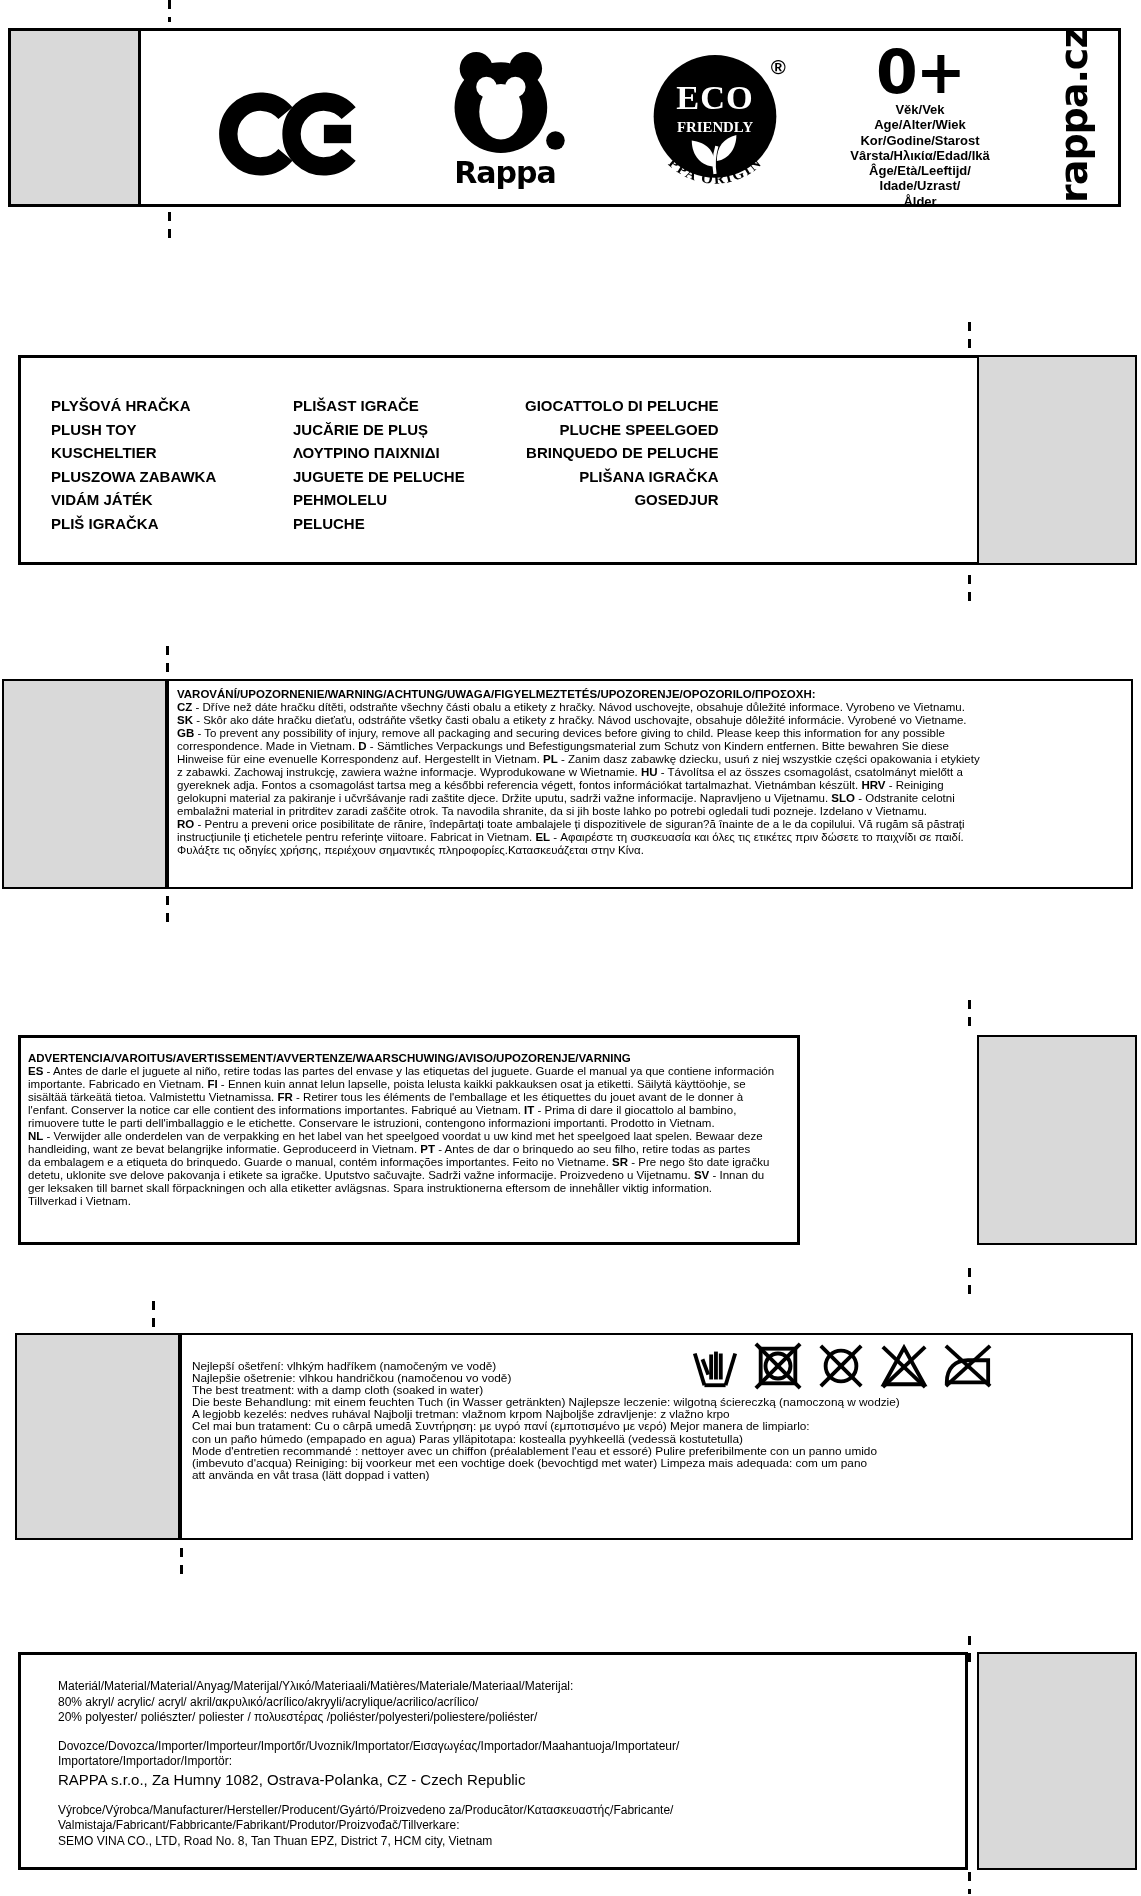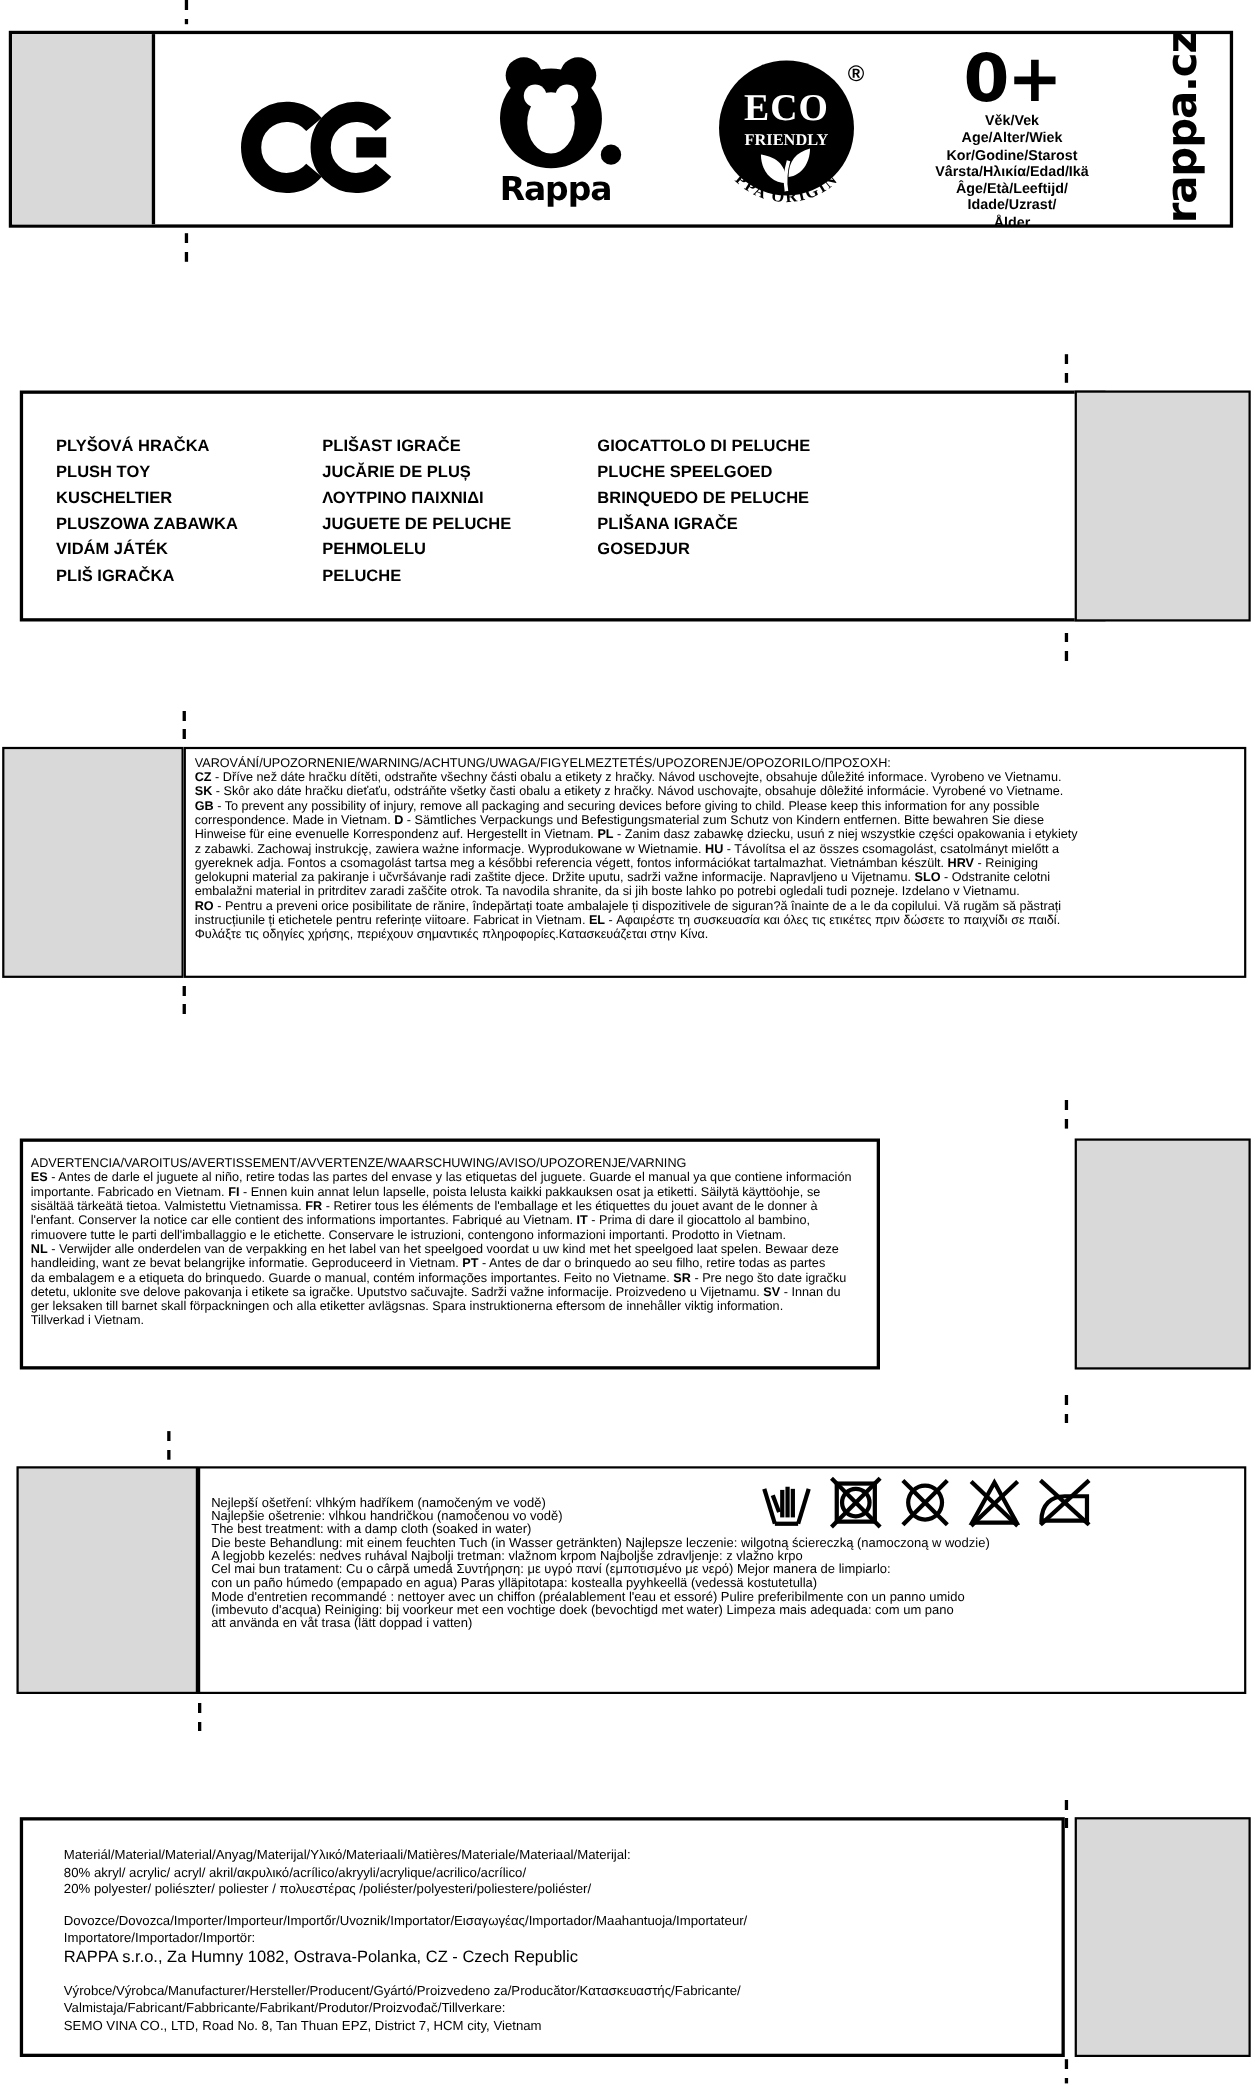--- a/index.html
+++ b/index.html
@@ -19,21 +19,21 @@
   #site-vert{left:1036px;top:28px;width:76px;height:174px;display:flex;align-items:center;justify-content:center;
              writing-mode:vertical-rl;transform:rotate(180deg);
              font-family:"DejaVu Sans",sans-serif;font-weight:bold;font-size:38px;letter-spacing:-1px;}
   #bear-label{left:432px;top:155px;width:146px;text-align:center;
               font-family:"DejaVu Sans",sans-serif;font-weight:bold;font-size:30px;letter-spacing:-1px;}
   
   .pn-col{position:absolute;top:36px;}
   .pn-row{font-size:15px;font-weight:bold;line-height:23.5px;white-space:nowrap;}
   
   .wtext{padding:7px 6px 0 8px;font-size:11.5px;line-height:13px;white-space:nowrap;}
-  .wtitle{font-weight:normal;}
+  .wtitle{font-weight:bold;}
   .tline span.b{font-weight:bold;}
   
   .caretext{padding:25px 0 0 10px;font-size:11.8px;line-height:12.1px;white-space:nowrap;}
   .care-line{white-space:nowrap;}
   #care-symbols{position:absolute;left:505px;top:6px;display:flex;gap:7px;}
   #care-symbols svg{display:block;}
   
   .fttext{padding:24px 0 0 37px;}
   .ft-b{font-size:12px;font-weight:normal;line-height:15.5px;white-space:nowrap;}
   .ft-gap{height:13px;}
@@ -117,25 +117,25 @@
       <div class="pn-row">PLIŠ IGRAČKA</div>
     </div>
   <div class="pn-col" style="left:272px;">
       <div class="pn-row">PLIŠAST IGRAČE</div>
       <div class="pn-row">JUCĂRIE DE PLUȘ</div>
       <div class="pn-row">ΛΟΥΤΡΙΝΟ ΠΑΙΧΝΙΔΙ</div>
       <div class="pn-row">JUGUETE DE PELUCHE</div>
       <div class="pn-row">PEHMOLELU</div>
       <div class="pn-row">PELUCHE</div>
     </div>
-  <div class="pn-col" style="left:522px;">
+  <div class="pn-col" style="left:504px;text-align:right;">
       <div class="pn-row">GIOCATTOLO DI PELUCHE</div>
       <div class="pn-row">PLUCHE SPEELGOED</div>
       <div class="pn-row">BRINQUEDO DE PELUCHE</div>
-      <div class="pn-row">PLIŠANA IGRAČE</div>
+      <div class="pn-row">PLIŠANA IGRAČKA</div>
       <div class="pn-row">GOSEDJUR</div>
     </div>
 </div>
 <div class="gray" style="left:977px;top:355px;width:160px;height:210px;"></div>
 
 <div class="gray" style="left:2px;top:679px;width:165px;height:210px;"></div>
 <div class="panel thin" style="left:167px;top:679px;width:966px;height:210px;">
   <div class="wtext">
     <div class="wtitle">VAROVÁNÍ/UPOZORNENIE/WARNING/ACHTUNG/UWAGA/FIGYELMEZTETÉS/UPOZORENJE/OPOZORILO/ΠΡΟΣΟΧΗ:</div>
     <div>

